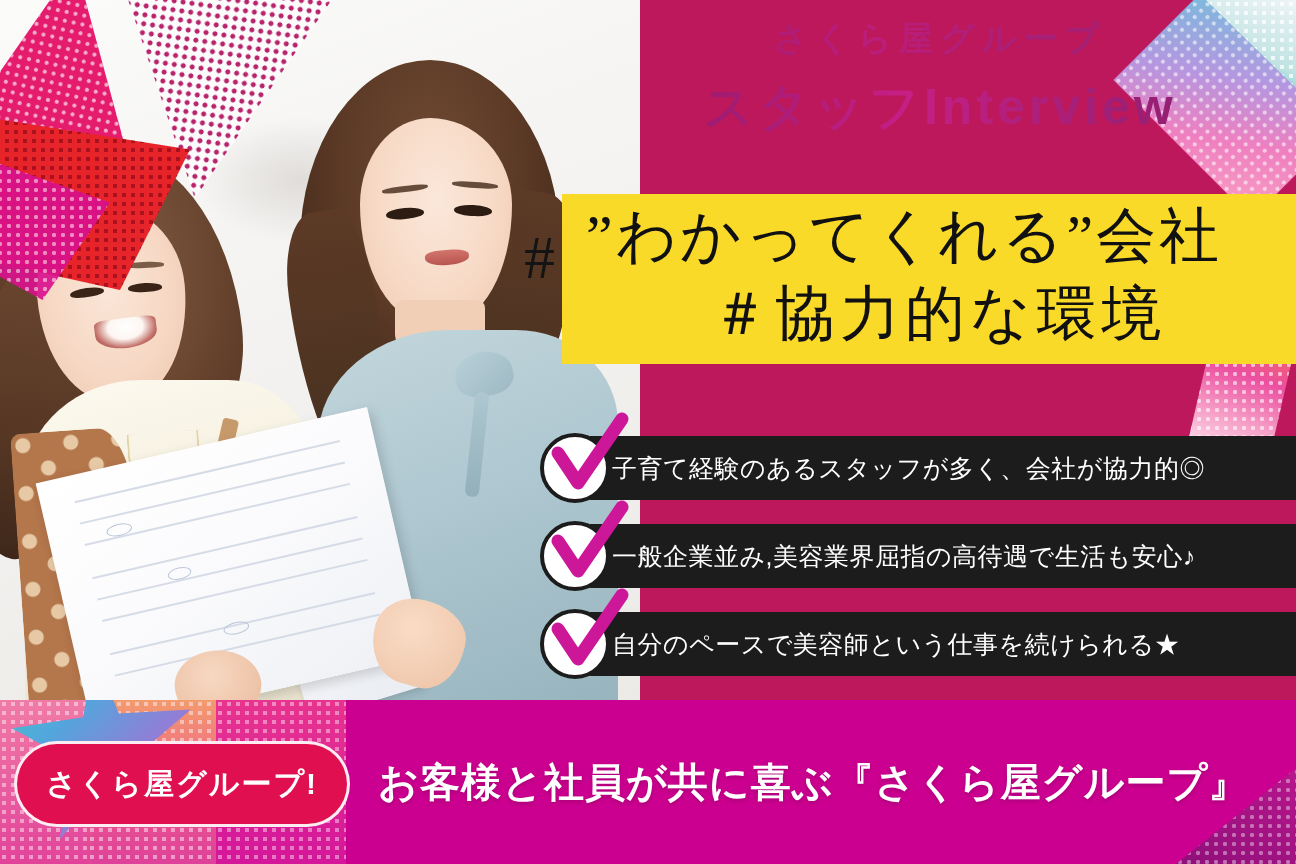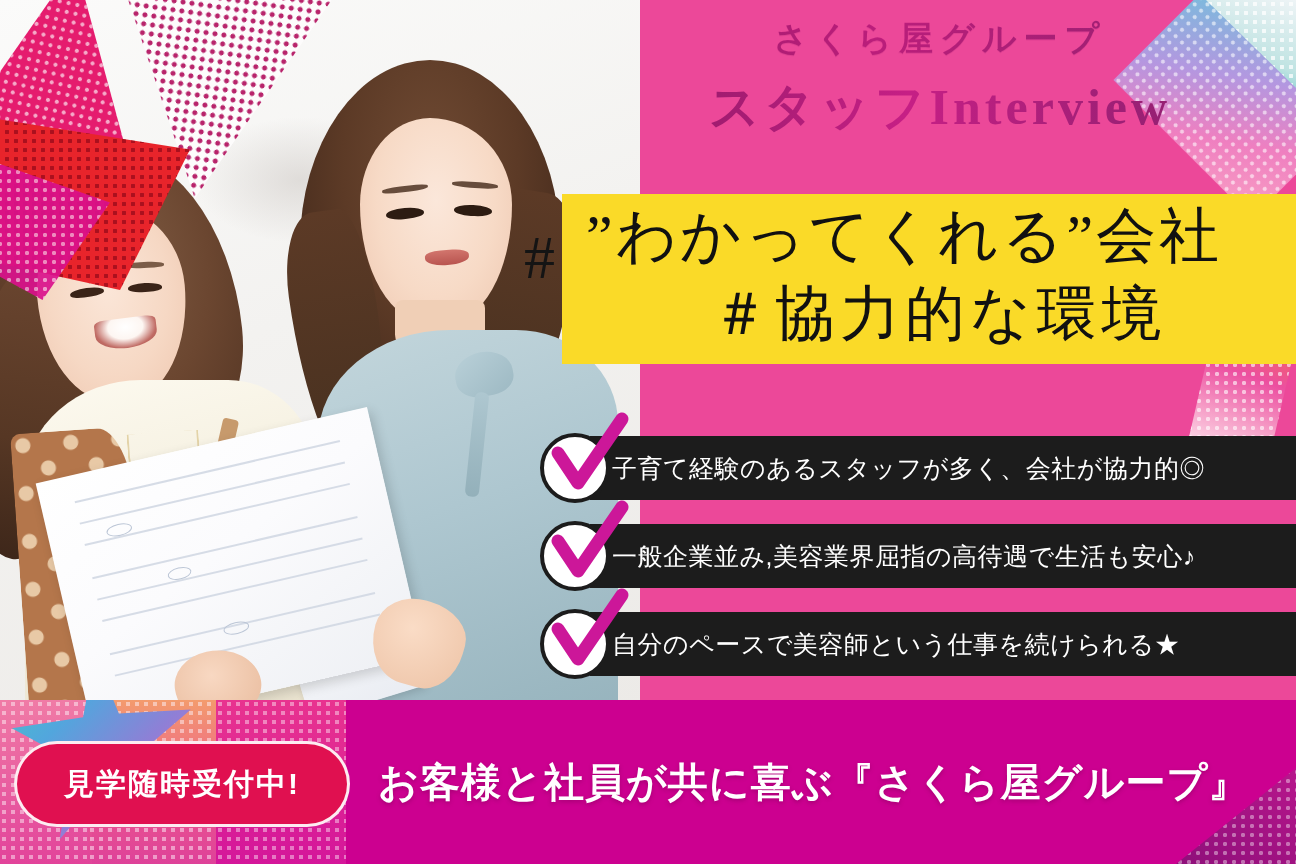--- a/index.html
+++ b/index.html
@@ -2,21 +2,21 @@
 <html><head>
 <meta charset="utf-8">
 <style>
   * { margin:0; padding:0; box-sizing:border-box; }
   html,body { width:1296px; height:864px; overflow:hidden; }
   body {
     font-family:"Liberation Sans", sans-serif;
     background:#f2f2f2;
     position:relative;
   }
-  #stage { position:absolute; inset:0; width:1296px; height:864px; overflow:hidden; background:#ec4899; }
+  #stage { position:absolute; inset:0; width:1296px; height:864px; overflow:hidden; background:#be185d; }
 
   
   .photo-wrap{ position:absolute; left:0; top:0; width:640px; height:712px; overflow:hidden; background:#efefef;}
   .photo-bg{ position:absolute; inset:0;
      background:
        radial-gradient(ellipse 150px 90px at 300px 180px, rgba(205,200,196,.55), rgba(205,200,196,0) 70%),
        linear-gradient(160deg,#fbfbfa 0%,#f3f2f0 45%,#eceae7 100%);
   }
   
   .w1-hair{position:absolute;left:-10px;top:150px;width:250px;height:330px;
@@ -123,21 +123,21 @@
      background-image:
        radial-gradient(circle at 4px 4px, rgba(255,255,255,.6) 2px, rgba(255,255,255,0) 2.3px),
        linear-gradient(200deg,#f36a4a 0%,#ec4fa0 38%,#f6a0c8 70%,#fde4ee 100%);
      background-size:9px 9px,100% 100%;}
 
   
   .hdr{position:absolute;left:620px;top:16px;width:640px;text-align:center;pointer-events:none;}
   .hdr-sub{font-family:"Liberation Serif",serif;font-size:34px;letter-spacing:7px;font-weight:700;
      background:linear-gradient(92deg,#9d1b6b,#c01f7e 40%,#8e2270);-webkit-background-clip:text;background-clip:text;color:transparent;
      text-shadow:0 1px 0 rgba(160,30,110,.18);}
-  .hdr-title{font-family:Liberation Serif, serif;font-size:50px;font-weight:700;letter-spacing:4px;margin-top:12px;
+  .hdr-title{font-family:Liberation Sans, sans-serif;font-size:50px;font-weight:700;letter-spacing:4px;margin-top:12px;
      background:linear-gradient(92deg,#8e1a66,#c61f85 45%,#84206c);-webkit-background-clip:text;background-clip:text;color:transparent;text-align:center;}
 
   
   .yl{position:absolute;left:562px;top:194px;width:734px;height:170px;background:#fada28;}
   .yl-hash{position:absolute;left:524px;top:222px;font-family:"Liberation Serif",serif;font-size:62px;color:#141414;font-weight:400;}
   .yl-l1{position:absolute;left:586px;top:196px;width:720px;font-family:"Liberation Serif",serif;
      font-size:60px;color:#111;letter-spacing:3px;white-space:nowrap;}
   .yl-l2{position:absolute;left:710px;top:274px;width:600px;font-family:"Liberation Serif",serif;
      font-size:60px;color:#111;letter-spacing:5px;white-space:nowrap;}
 
@@ -278,18 +278,18 @@
     </div>
   </div>
 
   <div class="bbarwrap">
     <div class="bb-d3"></div>
     <div class="bb-d1"></div>
     <div class="bb-d2"></div>
     <div class="bb-r"></div>
     <div class="star"></div>
     <div class="pill">
-      <span>見学随時受付中!</span>
+      <span>さくら屋グループ!</span>
     </div>
     <div class="bbtxt">お客様と社員が共に喜ぶ『さくら屋グループ』</div>
   </div>
 
 </div>
 
 </body></html>

